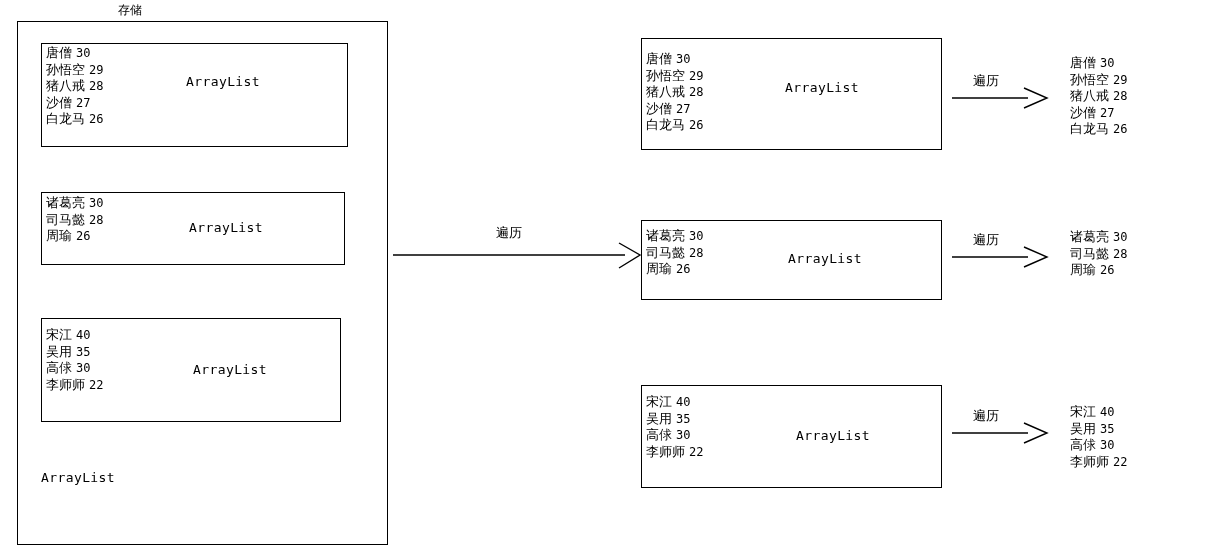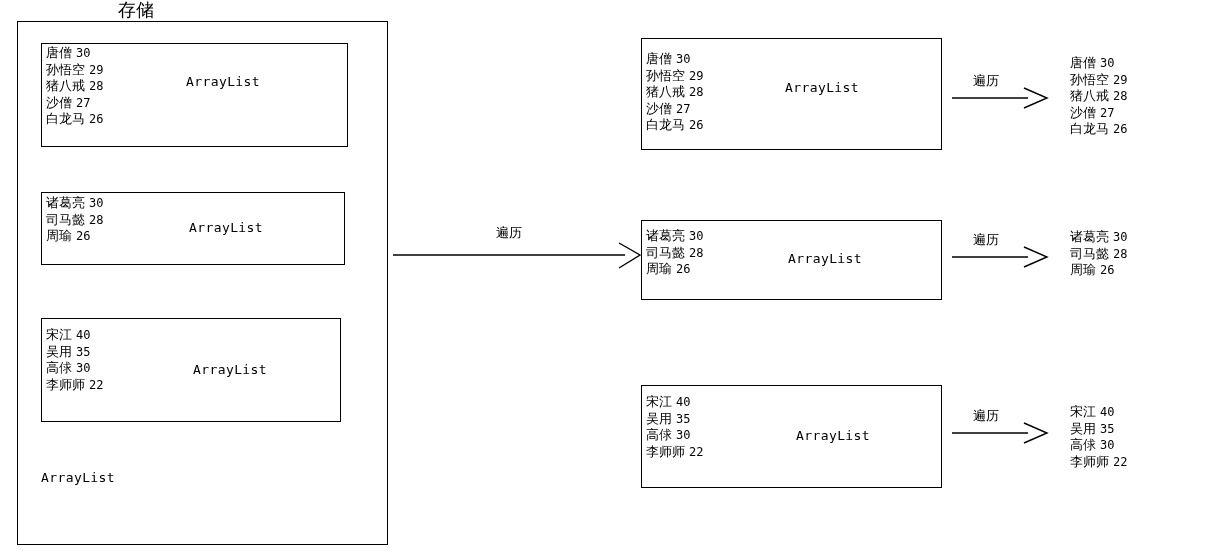--- a/index.html
+++ b/index.html
@@ -17,21 +17,21 @@
     overflow: hidden;
   }
   .box {
     position: absolute;
     border: 1px solid #000000;
     box-sizing: border-box;
     background: transparent;
   }
   .label-storage {
     position: absolute;
-    font-size: 18px;
+    font-size: 12px;
     line-height: 16px;
     white-space: nowrap;
   }
   .list-lines {
     position: absolute;
     font-size: 13px;
     line-height: 16.5px;
     white-space: nowrap;
   }
   .list-lines .row {

